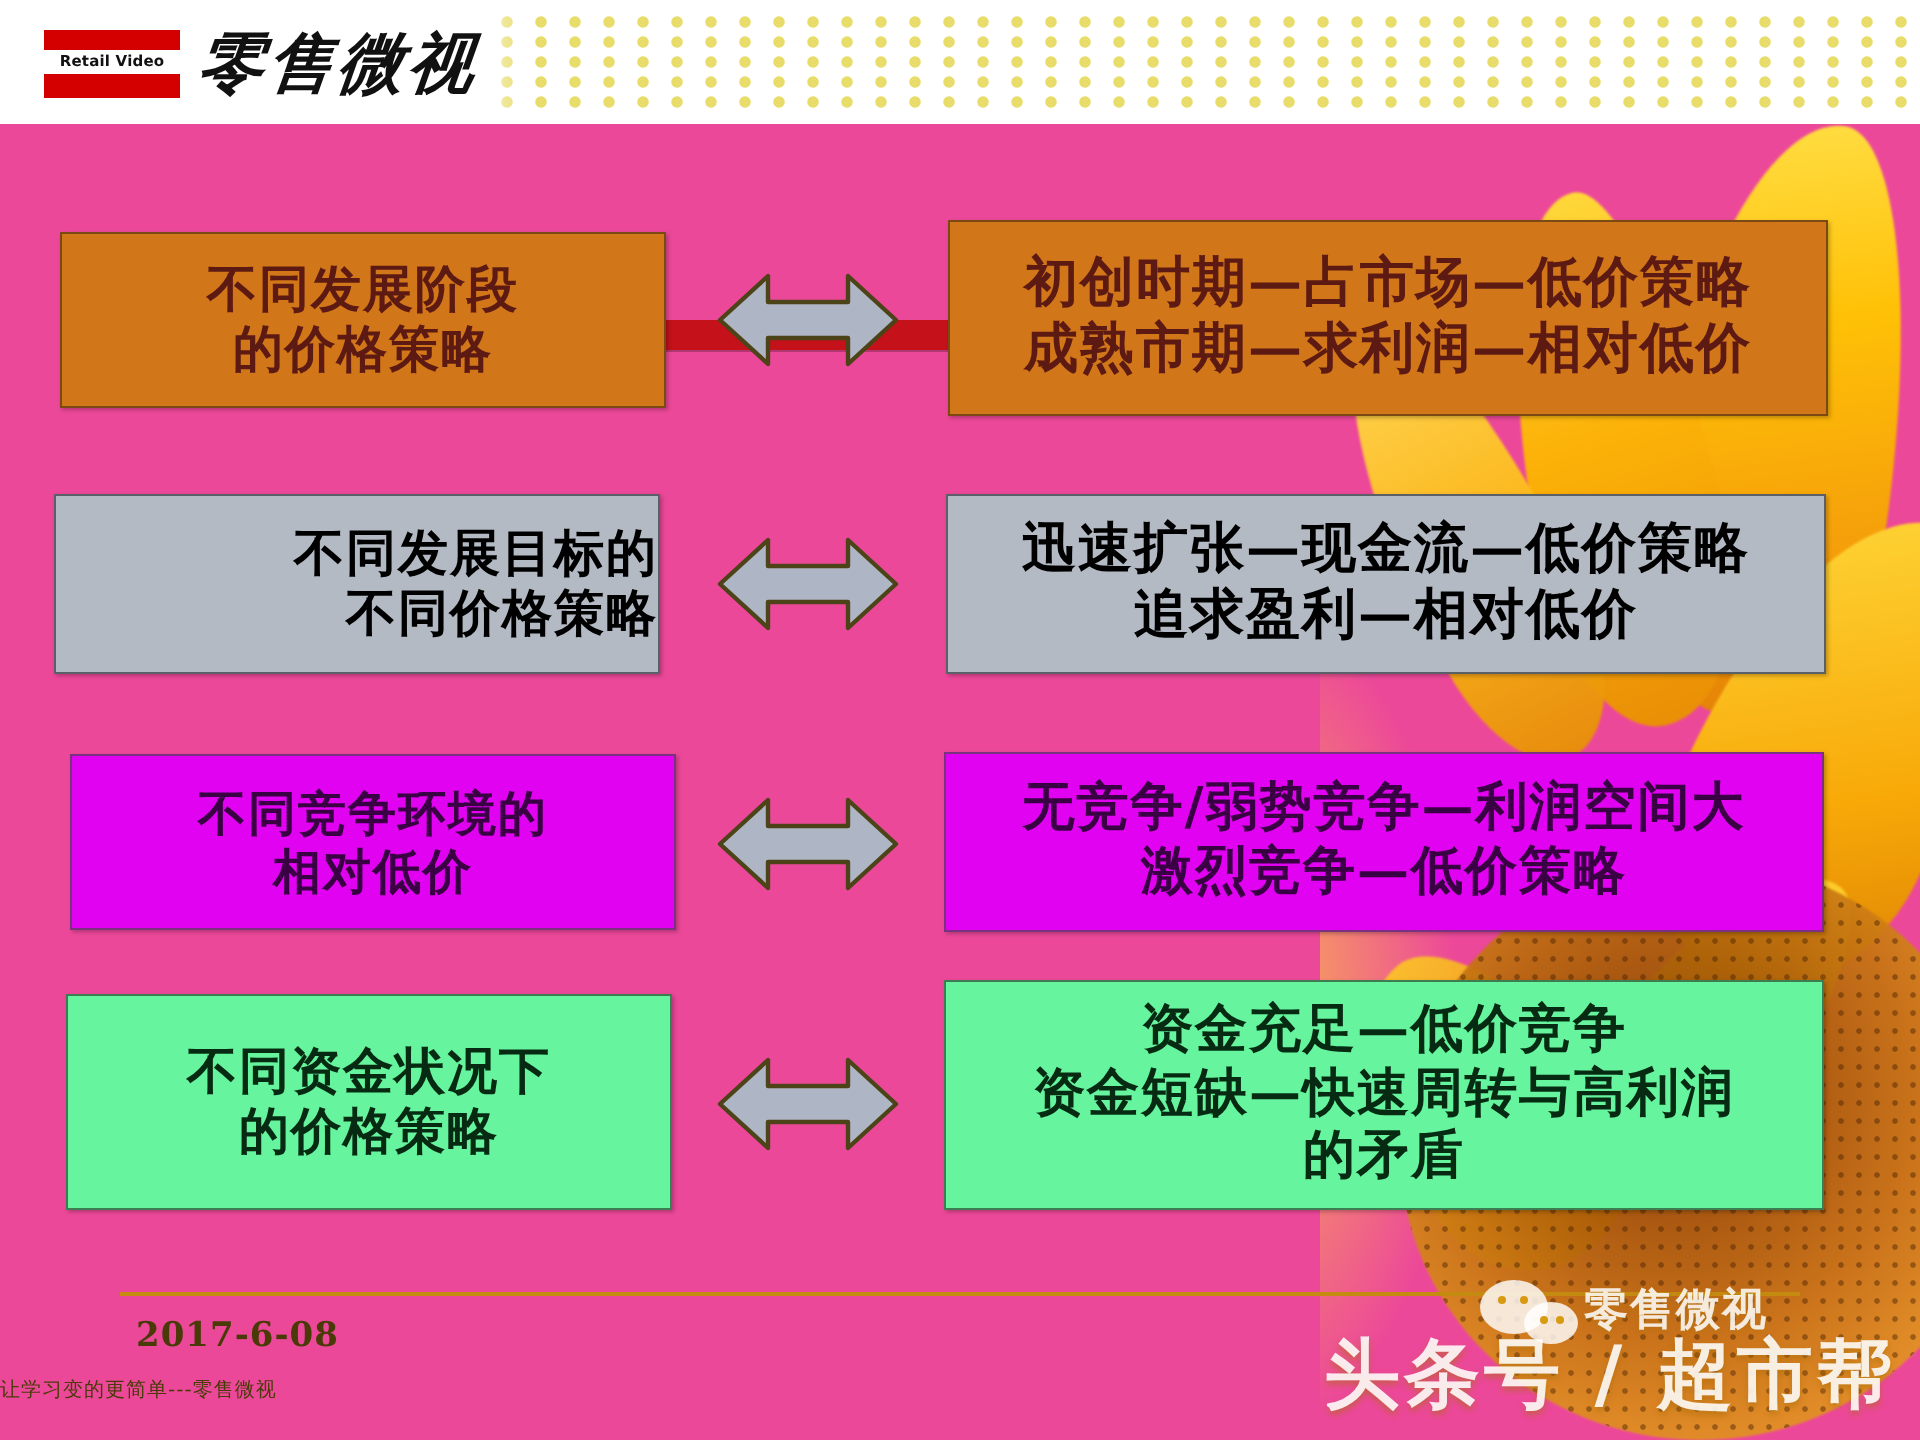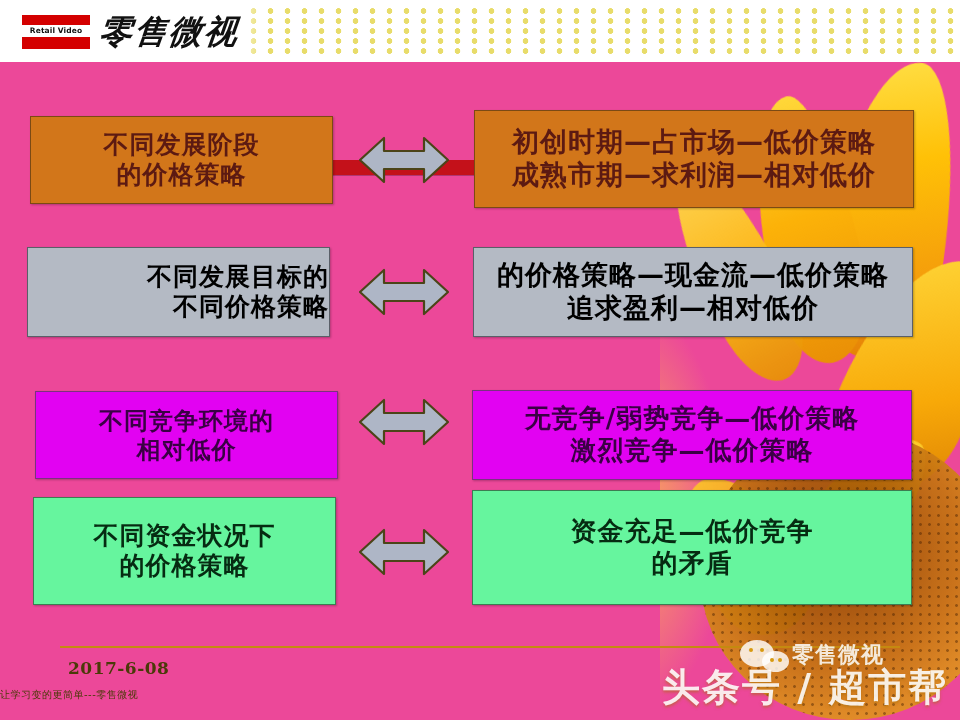--- a/index.html
+++ b/index.html
@@ -113,21 +113,21 @@
   }
   .box .ln { display:block; white-space:nowrap; }
 
   
   .box-l { width:303px; }
   
   .box-r { width:440px; }
 
   .c-orange  { background:#D2761A; color:#5C1A12; border-color:#7B4A14; }
   .c-gray    { background:#B4BAC4; color:#000000; border-color:#5A5F68; }
-  .c-magenta { background:#E202F2; color:#3A0044; border-color:#7A3280;margin-top:14px; }
+  .c-magenta { background:#E202F2; color:#3A0044; border-color:#7A3280; }
   .c-green   { background:#66F59E; color:#062B12; border-color:#3C7D52; }
 
   
   .arrow-cell { position:absolute; width:92px; height:60px; }
   .redbar {
     position:absolute; height:15px; background:#C4111A;
     box-shadow:0 1px 0 rgba(0,0,0,.25);
   }
 
   
@@ -233,53 +233,54 @@
     <span class="ln">不同价格策略</span>
   </div>
 
   <div class="arrow-cell" style="left:358px; top:262px;">
     <svg width="92" height="60" viewBox="0 0 92 60">
       <polygon points="2,30 26,8 26,21 66,21 66,8 90,30 66,52 66,39 26,39 26,52" fill="#AEB6C6" stroke="#4C4418" stroke-width="2.2" stroke-linejoin="round"></polygon>
     </svg>
   </div>
 
   <div class="box box-r c-gray" style="left:473px; top:247px; height:90px; font-size:27px;">
-    <span class="ln">的价格策略—现金流—低价策略</span>
+    <span class="ln">迅速扩张—现金流—低价策略</span>
     <span class="ln">追求盈利—相对低价</span>
   </div>
 
   <div class="box box-l c-magenta" style="left:35px; top:377px; height:88px; font-size:24px;">
     <span class="ln">不同竞争环境的</span>
     <span class="ln">相对低价</span>
   </div>
 
   <div class="arrow-cell" style="left:358px; top:392px;">
     <svg width="92" height="60" viewBox="0 0 92 60">
       <polygon points="2,30 26,8 26,21 66,21 66,8 90,30 66,52 66,39 26,39 26,52" fill="#AEB6C6" stroke="#4C4418" stroke-width="2.2" stroke-linejoin="round"></polygon>
     </svg>
   </div>
 
   <div class="box box-r c-magenta" style="left:472px; top:376px; height:90px; font-size:26px;">
-    <span class="ln">无竞争/弱势竞争—低价策略</span>
+    <span class="ln">无竞争/弱势竞争—利润空间大</span>
     <span class="ln">激烈竞争—低价策略</span>
   </div>
 
   <div class="box box-l c-green" style="left:33px; top:497px; height:108px; font-size:25px;">
     <span class="ln">不同资金状况下</span>
     <span class="ln">的价格策略</span>
   </div>
 
   <div class="arrow-cell" style="left:358px; top:522px;">
     <svg width="92" height="60" viewBox="0 0 92 60">
       <polygon points="2,30 26,8 26,21 66,21 66,8 90,30 66,52 66,39 26,39 26,52" fill="#AEB6C6" stroke="#4C4418" stroke-width="2.2" stroke-linejoin="round"></polygon>
     </svg>
   </div>
 
   <div class="box box-r c-green" style="left:472px; top:490px; height:115px; font-size:26px;">
     <span class="ln">资金充足—低价竞争</span>
+    <span class="ln">资金短缺—快速周转与高利润</span>
     <span class="ln">的矛盾</span>
   </div>
 
   <div class="footer-rule"></div>
   <div class="footer-date">2017-6-08</div>
   <div class="footer-center">让学习变的更简单---零售微视</div>
 
   <div class="watermark">
     <div class="wm-wechat">
       <div class="wm-bubble wm-b1"></div>

